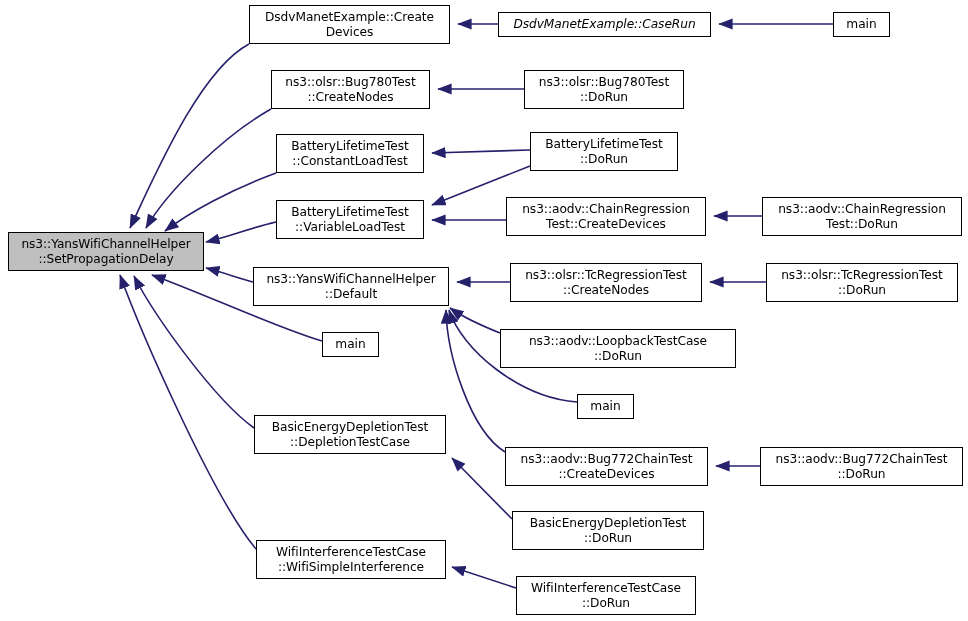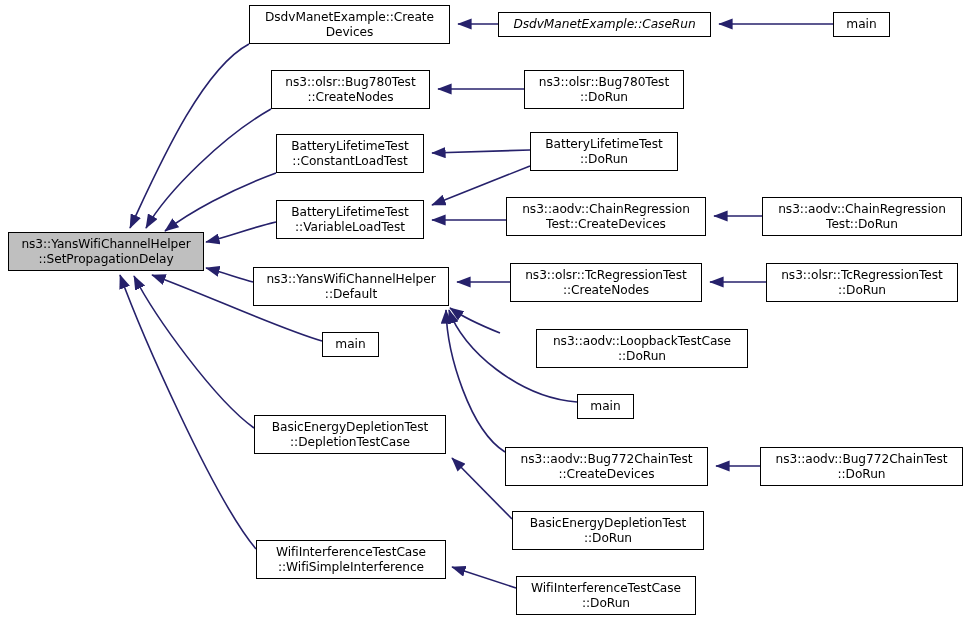--- a/index.html
+++ b/index.html
@@ -107,21 +107,21 @@
       <div class="gnode" style="left: 506px; top: 197px; width: 200px; height: 39px;"><span class="nlabel">ns3::aodv::ChainRegression
 Test::CreateDevices</span></div>
       <div class="gnode" style="left: 762px; top: 197px; width: 200px; height: 39px;"><span class="nlabel">ns3::aodv::ChainRegression
 Test::DoRun</span></div>
       <div class="gnode" style="left: 253px; top: 267px; width: 196px; height: 39px;"><span class="nlabel">ns3::YansWifiChannelHelper
 ::Default</span></div>
       <div class="gnode" style="left: 510px; top: 263px; width: 192px; height: 39px;"><span class="nlabel">ns3::olsr::TcRegressionTest
 ::CreateNodes</span></div>
       <div class="gnode" style="left: 766px; top: 263px; width: 192px; height: 39px;"><span class="nlabel">ns3::olsr::TcRegressionTest
 ::DoRun</span></div>
-      <div class="gnode" style="left: 500px; top: 329px; width: 212px; height: 39px; margin-left: 36px;"><span class="nlabel">ns3::aodv::LoopbackTestCase
+      <div class="gnode" style="left: 500px; top: 329px; width: 236px; height: 39px;"><span class="nlabel">ns3::aodv::LoopbackTestCase
 ::DoRun</span></div>
       <div class="gnode" style="left: 322px; top: 332px; width: 57px; height: 25px;"><span class="nlabel">main</span></div>
       <div class="gnode" style="left: 577px; top: 394px; width: 57px; height: 25px;"><span class="nlabel">main</span></div>
       <div class="gnode" style="left: 254px; top: 415px; width: 192px; height: 39px;"><span class="nlabel">BasicEnergyDepletionTest
 ::DepletionTestCase</span></div>
       <div class="gnode" style="left: 505px; top: 447px; width: 203px; height: 39px;"><span class="nlabel">ns3::aodv::Bug772ChainTest
 ::CreateDevices</span></div>
       <div class="gnode" style="left: 760px; top: 447px; width: 203px; height: 39px;"><span class="nlabel">ns3::aodv::Bug772ChainTest
 ::DoRun</span></div>
       <div class="gnode" style="left: 512px; top: 511px; width: 192px; height: 39px;"><span class="nlabel">BasicEnergyDepletionTest

